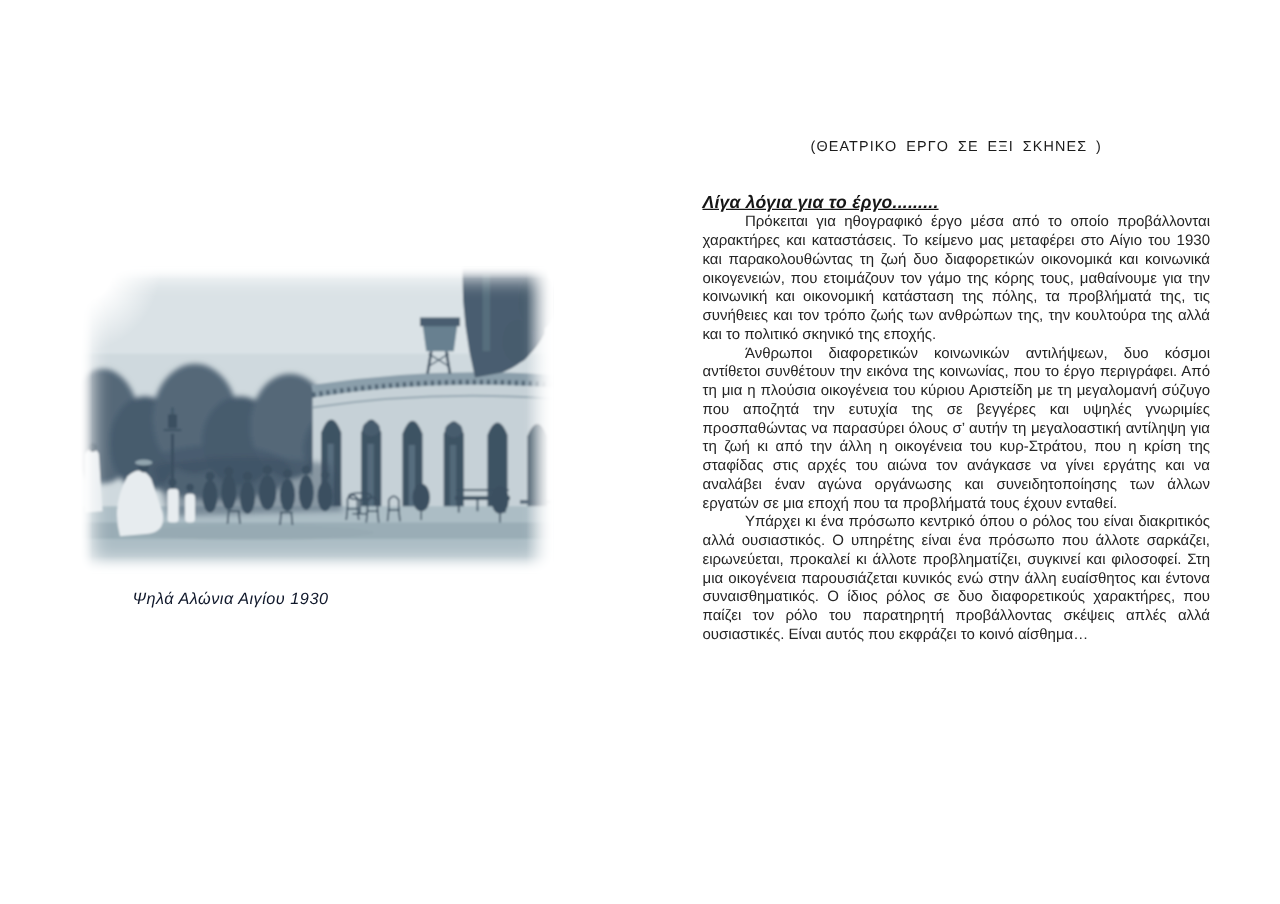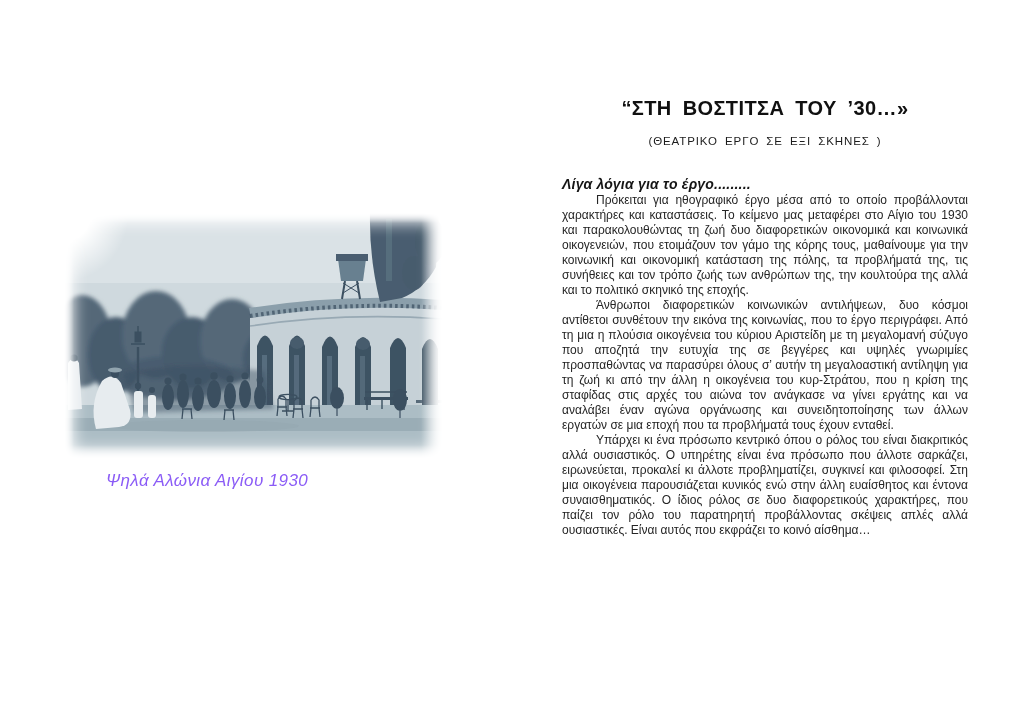--- a/index.html
+++ b/index.html
@@ -22,36 +22,36 @@
     background:
       radial-gradient(90px 95px at 0% 0%, #ffffff 30%, rgba(255,255,255,0) 72%),
       linear-gradient(to right,  #ffffff 0, rgba(255,255,255,0) 10px),
       linear-gradient(to left,   #ffffff 0, rgba(255,255,255,0) 22px),
       linear-gradient(to bottom, #ffffff 0, rgba(255,255,255,0) 10px),
       linear-gradient(to top,    #ffffff 0, rgba(255,255,255,0) 14px);
     box-shadow: inset 0 0 16px 9px #ffffff;
   }
   .caption {
     position:absolute; left:106px; top:471px;
-    font-size:17px; font-style:italic; color:#8b5cf6; letter-spacing:.4px;
+    font-size:13px; font-style:italic; color:#0f172a; letter-spacing:.4px;
   }
 
   
   .article { position:absolute; left:562px; top:97px; width:406px; color:#262626; }
   .title {
     text-align:center; font-size:20px; font-weight:bold; color:#101010;
     letter-spacing:.4px; word-spacing:5px; line-height:23px;
   }
   .subtitle {
     text-align:center; font-size:11.5px; color:#1c1c1c;
     letter-spacing:.9px; word-spacing:3px; line-height:14px; margin-top:14px;
   }
   .heading {
     font-size:14px; font-weight:bold; font-style:italic; color:#151515;
-    line-height:18px; margin-top:27px; letter-spacing:.2px;
+    line-height:18px; margin-top:27px; letter-spacing:.2px;text-decoration:underline;
   }
   .body { }
   .body p {
     font-size:12px; line-height:15px; text-align:justify;
     text-indent:34px; color:#252525;
   }
 
   
   .c-sky      { fill:var(--p-sky,#d0dade); }
   .c-skytop   { fill:var(--p-sky_light,#dfe6e8); }
@@ -206,21 +206,20 @@
 
           <rect class="c-sky" x="0" y="0" width="379" height="246" opacity="0.10"></rect>
         </g>
       </svg>
       <div class="vignette"></div>
     </div>
   </figure>
   <div class="caption">Ψηλά Αλώνια Αιγίου 1930</div>
 
   <div class="article">
-    <div class="title">“ΣΤΗ ΒΟΣΤΙΤΣΑ ΤΟΥ ’30…»</div>
     <div class="subtitle">(ΘΕΑΤΡΙΚΟ ΕΡΓΟ ΣΕ ΕΞΙ ΣΚΗΝΕΣ )</div>
     <div class="heading">Λίγα λόγια για το έργο.........</div>
     <div class="body" id="paragraphs">
         <p>Πρόκειται για ηθογραφικό έργο μέσα από το οποίο προβάλλονται χαρακτήρες και καταστάσεις. Το κείμενο μας μεταφέρει στο Αίγιο του 1930 και παρακολουθώντας τη ζωή δυο διαφορετικών οικονομικά και κοινωνικά οικογενειών, που ετοιμάζουν τον γάμο της κόρης τους, μαθαίνουμε για την κοινωνική και οικονομική κατάσταση της πόλης, τα προβλήματά της, τις συνήθειες και τον τρόπο ζωής των ανθρώπων της, την κουλτούρα της αλλά και το πολιτικό σκηνικό της εποχής.</p>
         <p>Άνθρωποι διαφορετικών κοινωνικών αντιλήψεων, δυο κόσμοι αντίθετοι συνθέτουν την εικόνα της κοινωνίας, που το έργο περιγράφει. Από τη μια η πλούσια οικογένεια του κύριου Αριστείδη με τη μεγαλομανή σύζυγο που αποζητά την ευτυχία της σε βεγγέρες και υψηλές γνωριμίες προσπαθώντας να παρασύρει όλους σ’ αυτήν τη μεγαλοαστική αντίληψη για τη ζωή κι από την άλλη η οικογένεια του κυρ-Στράτου, που η κρίση της σταφίδας στις αρχές του αιώνα τον ανάγκασε να γίνει εργάτης και να αναλάβει έναν αγώνα οργάνωσης και συνειδητοποίησης των άλλων εργατών σε μια εποχή που τα προβλήματά τους έχουν ενταθεί.</p>
         <p>Υπάρχει κι ένα πρόσωπο κεντρικό όπου ο ρόλος του είναι διακριτικός αλλά ουσιαστικός. Ο υπηρέτης είναι ένα πρόσωπο που άλλοτε σαρκάζει, ειρωνεύεται, προκαλεί κι άλλοτε προβληματίζει, συγκινεί και φιλοσοφεί. Στη μια οικογένεια παρουσιάζεται κυνικός ενώ στην άλλη ευαίσθητος και έντονα συναισθηματικός. Ο ίδιος ρόλος σε δυο διαφορετικούς χαρακτήρες, που παίζει τον ρόλο του παρατηρητή προβάλλοντας σκέψεις απλές αλλά ουσιαστικές. Είναι αυτός που εκφράζει το κοινό αίσθημα…</p>
       </div>
   </div>
 
 </div>

